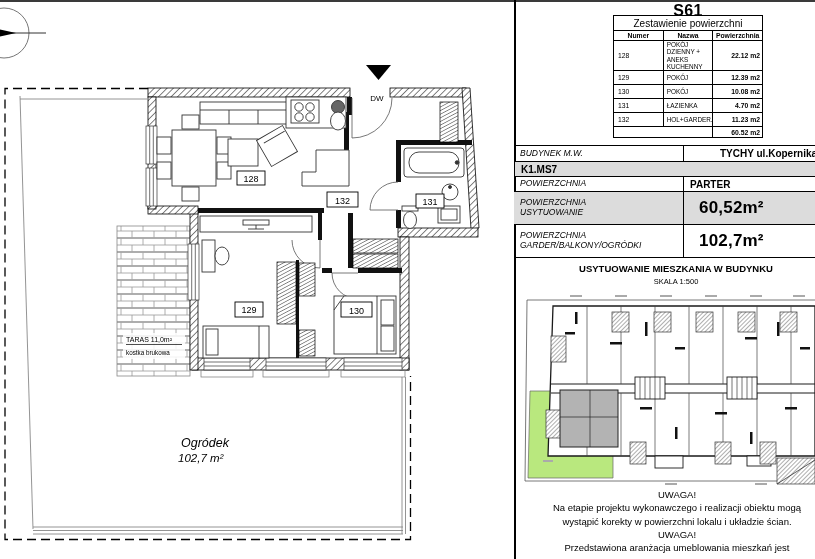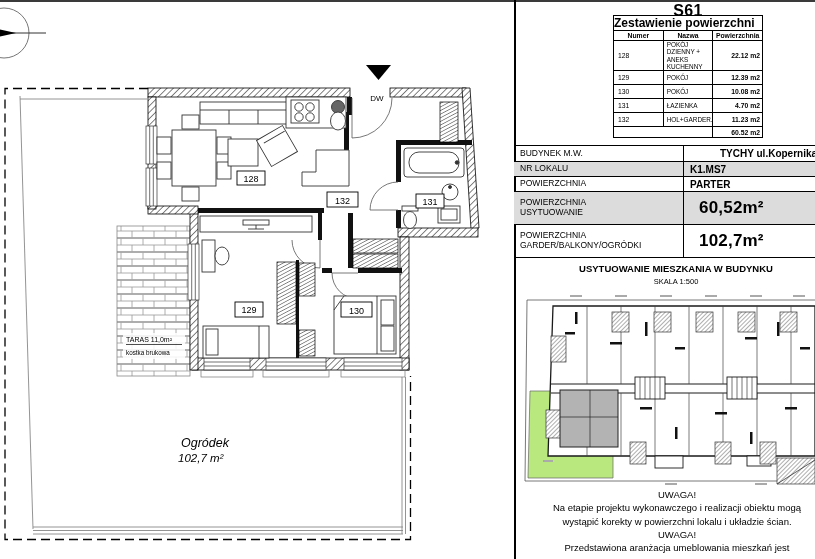--- a/index.html
+++ b/index.html
@@ -11,34 +11,34 @@
   .abs{position:absolute;}
   #top-border{left:0;top:0;width:815px;height:2px;background:#3a3a3a;}
   #panel-border{left:514px;top:0;width:2px;height:559px;background:#000;}
 
   
   #sheet-code{left:613px;top:2px;width:150px;text-align:center;font-size:16px;font-weight:bold;letter-spacing:.3px;}
 
   
   #areas-table{left:613px;top:15px;width:150px;border-collapse:collapse;table-layout:fixed;}
   #areas-table td,#areas-table th{border:1px solid #000;padding:0;font-weight:normal;overflow:hidden;}
-  #areas-table .t-title{height:14px;font-size:12px;font-weight:bold;}
+  #areas-table .t-title{height:14px;font-size:10px;font-weight:normal;text-align:center;}
   #areas-table .t-head td{height:9px;font-size:6.8px;font-weight:bold;text-align:center;}
   #areas-table .c-num{width:26px;font-size:6.8px;padding-left:4px;}
   #areas-table .c-name{width:69px;font-size:6.4px;padding-left:3px;line-height:1.15;}
   #areas-table .c-val{width:51px;font-size:6.8px;font-weight:bold;text-align:right;padding-right:2px;}
   #areas-table .r-tall td{height:19px;}
   #areas-table .r-std td{height:13px;}
   #areas-table .r-total td{height:10px;}
 
   
   #info-table{left:514px;top:145px;width:346px;border-top:1px solid #000;}
   .info-row{display:flex;border-bottom:1px solid #000;box-sizing:border-box;}
   .info-row .lbl{width:169px;display:flex;flex-direction:column;justify-content:center;
-    padding-left:6px;font-size:8.5px;line-height:1.15;box-sizing:border-box;}
+    padding-left:6px;font-size:8.5px;line-height:1.15;box-sizing:border-box;font-style:italic;}
   .info-row .val{flex:1;border-left:1px solid #000;display:flex;flex-direction:column;justify-content:center;
     font-weight:bold;box-sizing:border-box;}
   .info-row.h16{height:16px}.info-row.h15{height:15px}.info-row.h33{height:33px}
   .info-row.gray{background:#dcdcdc;}
   .val-s{font-size:10px;padding-left:6px;}
   .val-indent{padding-left:36px;}
   .val-l{font-size:17px;padding-left:15px;letter-spacing:.2px;}
 
   #loc-title{left:515px;top:263px;width:322px;text-align:center;font-size:9.5px;font-weight:bold;white-space:nowrap;}
   #loc-scale{left:515px;top:277px;width:322px;text-align:center;font-size:7.5px;}
@@ -296,24 +296,20 @@
 
 <div id="info-table" class="abs">
   <div class="info-row h16">
     <div class="lbl">
         <span>BUDYNEK M.W.</span>
         <span></span>
       </div>
     <div class="val val-s val-indent">TYCHY ul.Kopernika</div>
   </div>
   <div class="info-row h15 gray">
-    <div class="lbl">
-        <span>NR LOKALU</span>
-        <span></span>
-      </div>
     <div class="val val-s">K1.MS7</div>
   </div>
   <div class="info-row h15">
     <div class="lbl">
         <span>POWIERZCHNIA</span>
         <span></span>
       </div>
     <div class="val val-s">PARTER</div>
   </div>
   <div class="info-row h33 gray">

